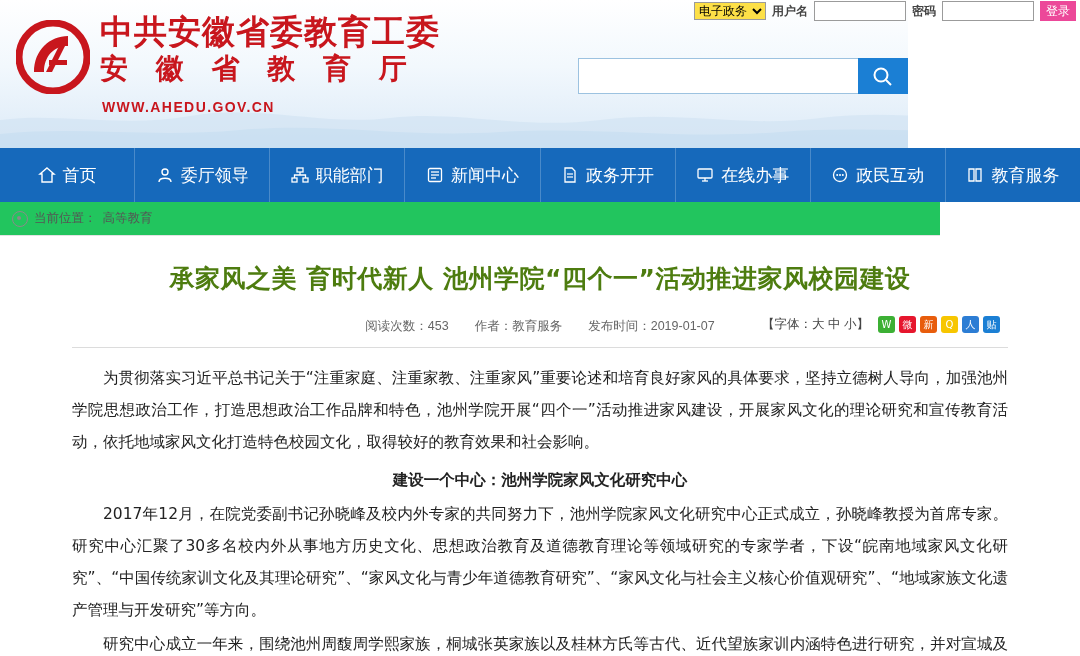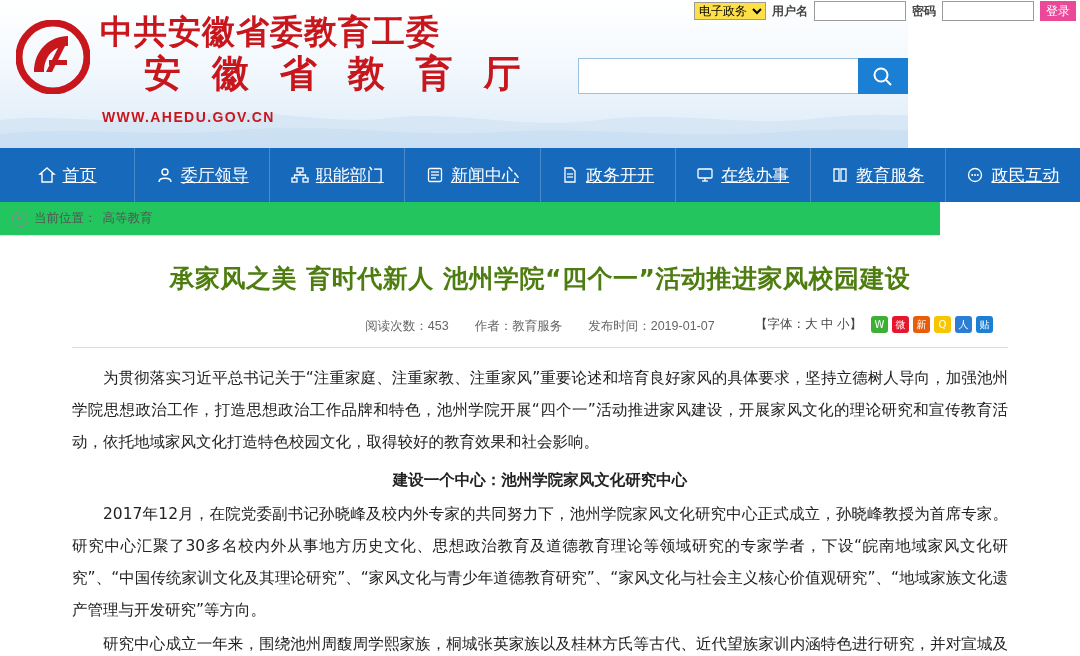--- a/index.html
+++ b/index.html
@@ -102,24 +102,23 @@
     color: #c8161d;
     font-weight: bold;
     font-family: "DejaVu Sans", "Liberation Sans", sans-serif;
     line-height: 1.1;
   }
   .line1 {
     font-size: 33px;
     letter-spacing: 1px;
   }
   .line2 {
-    font-size: 37px;
+    font-size: 28px;
     letter-spacing: 9px;
     margin-top: 4px;
-    margin-left: 44px;
   }
   .site-url {
     color: #c8161d;
     font-size: 14px;
     font-weight: bold;
     letter-spacing: 1.4px;
     margin-top: 14px;
     margin-left: 2px;
   }
 
@@ -166,21 +165,20 @@
     flex: 1;
     display: flex;
     align-items: center;
     justify-content: center;
     gap: 7px;
     color: #fff;
     font-size: 17px;
     border-right: 1px solid rgba(255,255,255,.22);
     cursor: pointer;
     font-family: "DejaVu Sans", "Liberation Sans", sans-serif;
-    text-decoration: underline;
   }
   .nav-item:last-child { border-right: none; }
   .nav-item .nicon { display: inline-flex; width: 18px; height: 18px; }
 
   
   .crumb {
     width: 940px;
     height: 34px;
     box-sizing: border-box;
     display: flex;
@@ -230,21 +228,21 @@
     align-items: center;
     justify-content: center;
     gap: 26px;
     font-size: 12.5px;
     color: #666;
     position: relative;
   }
   .art-meta .mi { white-space: nowrap; }
   .meta-right {
     position: absolute;
-    right: 15px;
+    right: 8px;
     top: -2px;
     display: flex;
     align-items: center;
     gap: 5px;
     font-size: 12.5px;
     color: #444;
   }
   .share {
     display: inline-flex;
     align-items: center;
@@ -392,37 +390,37 @@
           <line x1="6" y1="15" x2="12" y2="15" stroke="#fff" stroke-width="1.3"></line>
           <line x1="9" y1="12" x2="9" y2="15" stroke="#fff" stroke-width="1.3"></line>
         </svg>
     </span>
     <span>在线办事</span>
   </div>
 
   <div class="nav-item">
     <span class="nicon">
       <svg width="18" height="18" viewBox="0 0 18 18">
-          <path d="M3 3 H8 V15 H3 Z" fill="none" stroke="#fff" stroke-width="1.3"></path>
-          <path d="M10 3 H15 V15 H10 Z" fill="none" stroke="#fff" stroke-width="1.3"></path>
-        </svg>
-    </span>
-    <span>教育服务</span>
-  </div>
-
-  <div class="nav-item">
-    <span class="nicon">
-      <svg width="18" height="18" viewBox="0 0 18 18">
           <circle cx="9" cy="9" r="6.5" fill="none" stroke="#fff" stroke-width="1.3"></circle>
           <circle cx="6.2" cy="9" r="1" fill="#fff"></circle>
           <circle cx="9" cy="9" r="1" fill="#fff"></circle>
           <circle cx="11.8" cy="9" r="1" fill="#fff"></circle>
         </svg>
     </span>
     <span>政民互动</span>
+  </div>
+
+  <div class="nav-item">
+    <span class="nicon">
+      <svg width="18" height="18" viewBox="0 0 18 18">
+          <path d="M3 3 H8 V15 H3 Z" fill="none" stroke="#fff" stroke-width="1.3"></path>
+          <path d="M10 3 H15 V15 H10 Z" fill="none" stroke="#fff" stroke-width="1.3"></path>
+        </svg>
+    </span>
+    <span>教育服务</span>
   </div>
 </div>
 
 <div class="crumb">
   <span class="ccircle"></span>
   <span>当前位置：</span>
   <a href="#">高等教育</a>
 </div>
 
 <div class="article">

